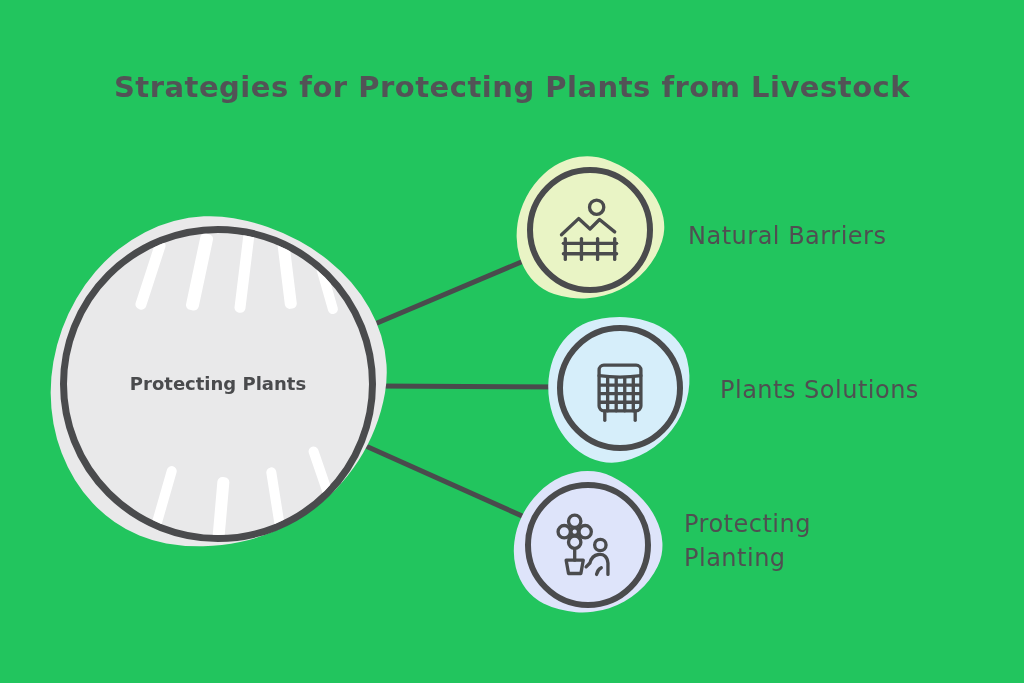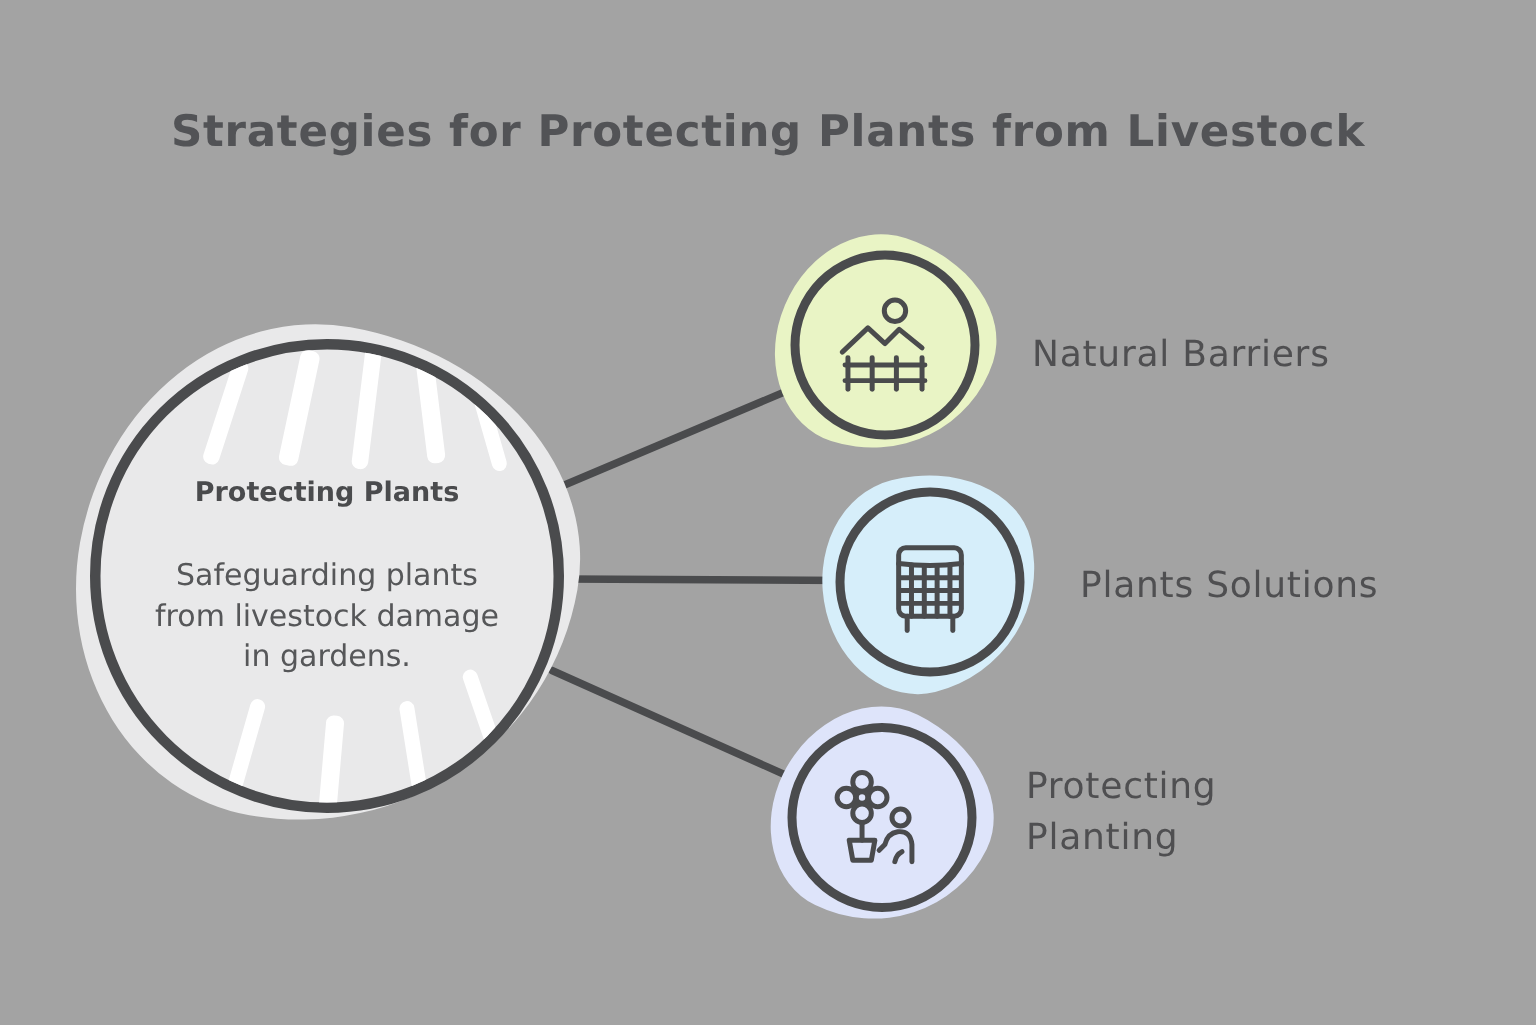--- a/index.html
+++ b/index.html
@@ -1,17 +1,17 @@
 <!DOCTYPE html>
 <html><head>
 <meta charset="utf-8">
 <style>
   html,body{margin:0;padding:0;background:#ffffff;}
   .canvas{
-    position:relative;width:1024px;height:683px;background:#a3a3a3;overflow:hidden;
+    position:relative;width:1024px;height:683px;background:#22c55e;overflow:hidden;
     font-family:"DejaVu Sans","Liberation Sans",sans-serif;color:#4f5052;
   }
   .title{
     position:absolute;left:0;top:70px;width:1024px;text-align:center;
     font-size:29px;font-weight:bold;letter-spacing:0.5px;color:#525356;
   }
   
   .lines{position:absolute;left:0;top:0;z-index:1;}
   
   .central{position:absolute;left:58px;top:224px;width:320px;height:320px;z-index:2;}
@@ -68,21 +68,20 @@
       <div class="streak" style="left:78px;top:6px;width:11px;height:72px;transform:rotate(18deg);"></div>
       <div class="streak" style="left:126px;top:0px;width:13px;height:78px;transform:rotate(12deg);"></div>
       <div class="streak" style="left:172px;top:-4px;width:11px;height:84px;transform:rotate(7deg);"></div>
       <div class="streak" style="left:214px;top:4px;width:12px;height:72px;transform:rotate(-7deg);"></div>
       <div class="streak" style="left:254px;top:22px;width:10px;height:60px;transform:rotate(-16deg);"></div>
       <div class="streak" style="left:92px;top:232px;width:10px;height:66px;transform:rotate(16deg);"></div>
       <div class="streak" style="left:148px;top:244px;width:12px;height:64px;transform:rotate(5deg);"></div>
       <div class="streak" style="left:204px;top:234px;width:10px;height:70px;transform:rotate(-9deg);"></div>
       <div class="streak" style="left:250px;top:212px;width:10px;height:62px;transform:rotate(-19deg);"></div>
       <div class="central-title">Protecting Plants</div>
-      <div class="central-desc">Safeguarding plants from livestock damage in gardens.</div>
     </div>
   </div>
 
   <div class="node" style="left:525px;top:165px;">
     <div class="node-blob" style="background-color: rgb(233, 244, 197);"></div>
     <div class="node-ring" style="background-color: rgb(233, 244, 197);">
       <svg class="node-icon" viewBox="0 0 80 80" fill="none" stroke="currentColor" stroke-width="3.5" stroke-linecap="round" stroke-linejoin="round">
         <circle cx="47" cy="16" r="7.5"></circle>
         <polyline points="10,45 28,28 40,39 50,29 66,42"></polyline>
         <line x1="12" y1="54" x2="68" y2="54"></line>

